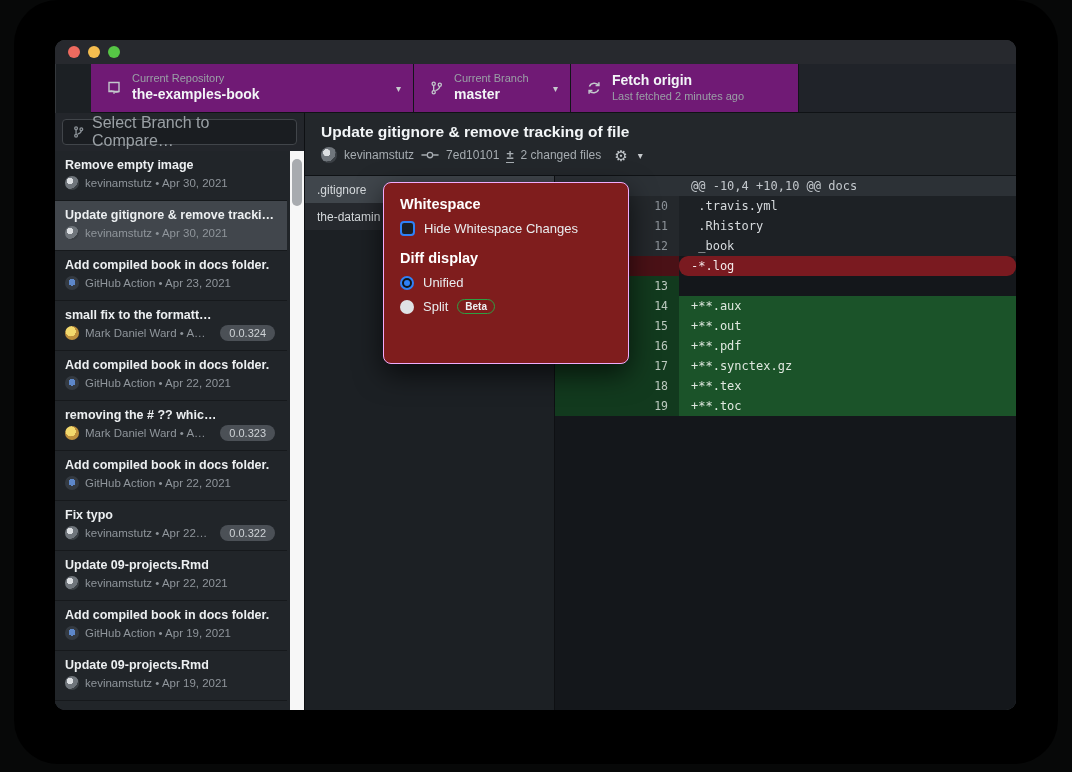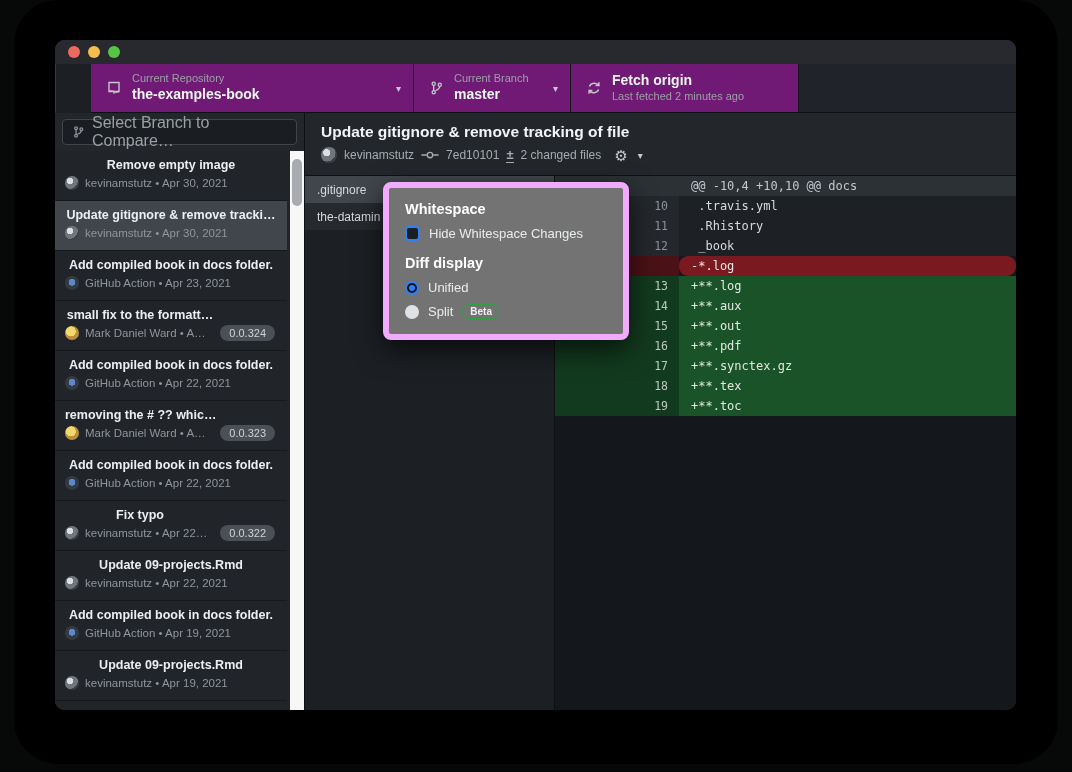--- a/index.html
+++ b/index.html
@@ -44,21 +44,21 @@
   .tab.active { color:#fff; }
   .tab.active::after { content:""; position:absolute; left:0; right:0; bottom:0; height:3px; background:#2e7cf6; }
   .compare-wrap { padding:6px 7px; flex:0 0 auto; background:#23262b; }
   .compare-box { height:26px; background:#1a1d21; border:1px solid #41454a; border-radius:4px;
     display:flex; align-items:center; gap:7px; padding:0 9px; color:#9aa0a5; font-size:16px; cursor:text; }
   .compare-box .bicon { color:#8b9197; display:flex; }
 
   .commit-list { flex:1; position:relative; overflow:hidden; background:#212529; }
   .commit-rows { position:absolute; left:0; top:0; right:17px; }
   .commit-row { height:50px; padding:7px 10px 0 10px; border-bottom:1px solid #16191c;
-    position:relative; cursor:pointer;text-align:center; }
+    position:relative; cursor:pointer; }
   .commit-row.selected { background:#41464c; }
   .c-title { font-size:12.5px; font-weight:bold; color:#eceff1; white-space:nowrap;
     overflow:hidden; max-width:225px; }
   .commit-row.has-badge .c-title { max-width:150px; }
   .c-meta { margin-top:4px; display:flex; align-items:center; gap:6px; font-size:11.5px; color:#8f959b;
     white-space:nowrap; overflow:hidden; }
   .c-badge { position:absolute; right:12px; top:50%; margin-top:-1px; background:#4b5056;
     border-radius:9px; padding:2px 9px; font-size:11px; color:#ced2d6; }
 
   .avatar { width:14px; height:14px; border-radius:50%; flex:0 0 auto; }
@@ -96,22 +96,22 @@
   .diff-row.hunk { background:#2c3136; color:#c3c8cd; }
   .diff-row.hunk .gut { visibility:hidden; }
   .diff-row.context .gut { background:#24282c; color:#8c9298; }
   .diff-row.context .dtext { background:#1d2125; color:#d6dadd; }
   .diff-row.removed .gut { background:#4a1116; color:#d8b9ba; }
   .diff-row.removed .dtext { background:#7a1a20; color:#f4eaea;border-radius:9px; }
   .diff-row.added .gut { background:#123a1e; color:#bcc9bf; }
   .diff-row.added .dtext { background:#1b5329; color:#dfe8df; }
 
   
-  .popover { position:absolute; left:78px; top:69px; width:246px; height:158px; z-index:40;
-    background:#737373; border-radius:8px; border:6px solid #f0abfc;
+  .popover { position:absolute; left:78px; top:69px; width:246px; height:182px; z-index:40;
+    background:#7f1d1d; border-radius:8px; border:1px solid #f0abfc;
     box-shadow:0 10px 28px rgba(0,0,0,.65); padding:13px 16px; }
   .pop-heading { font-size:14.5px; font-weight:bold; color:#fff; }
   .pop-row { display:flex; align-items:center; gap:9px; margin-top:9px; font-size:13px; color:#e9ecee; cursor:pointer; }
   .checkbox { width:15px; height:15px; border:2px solid #2f81f7; border-radius:4px; background:#1b1f24; flex:0 0 auto; }
   .radio { width:14px; height:14px; border-radius:50%; flex:0 0 auto; position:relative; }
   .radio.on { border:2px solid #2f81f7; background:#10141a; }
   .radio.on::after { content:""; position:absolute; left:2px; top:2px; width:6px; height:6px;
     border-radius:50%; background:#2f81f7; }
   .radio.off { background:#dfe2e5; }
   .beta-badge { border:1px solid #2ea043; border-radius:9px; padding:1px 7px; font-size:10px;
@@ -317,21 +317,21 @@
             <span>the-datamin</span>
           </div>
         </div>
         <div class="diff">
           <div id="diff-rows">
               <div class="diff-row hunk"><span class="gut"></span><span class="gut"></span><span class="dtext">@@ -10,4 +10,10 @@ docs</span></div>
               <div class="diff-row context"><span class="gut">10</span><span class="gut">10</span><span class="dtext"> .travis.yml</span></div>
               <div class="diff-row context"><span class="gut">11</span><span class="gut">11</span><span class="dtext"> .Rhistory</span></div>
               <div class="diff-row context"><span class="gut">12</span><span class="gut">12</span><span class="dtext"> _book</span></div>
               <div class="diff-row removed"><span class="gut">13</span><span class="gut"></span><span class="dtext">-*.log</span></div>
-              <div class="diff-row added"><span class="gut"></span><span class="gut">13</span><span class="dtext">+**.log</span></div>
+              <div class="diff-row added"><span class="gut"></span><span class="gut">13</span></div>
               <div class="diff-row added"><span class="gut"></span><span class="gut">14</span><span class="dtext">+**.aux</span></div>
               <div class="diff-row added"><span class="gut"></span><span class="gut">15</span><span class="dtext">+**.out</span></div>
               <div class="diff-row added"><span class="gut"></span><span class="gut">16</span><span class="dtext">+**.pdf</span></div>
               <div class="diff-row added"><span class="gut"></span><span class="gut">17</span><span class="dtext">+**.synctex.gz</span></div>
               <div class="diff-row added"><span class="gut"></span><span class="gut">18</span><span class="dtext">+**.tex</span></div>
               <div class="diff-row added"><span class="gut"></span><span class="gut">19</span><span class="dtext">+**.toc</span></div>
             </div>
         </div>
       </div>
 

